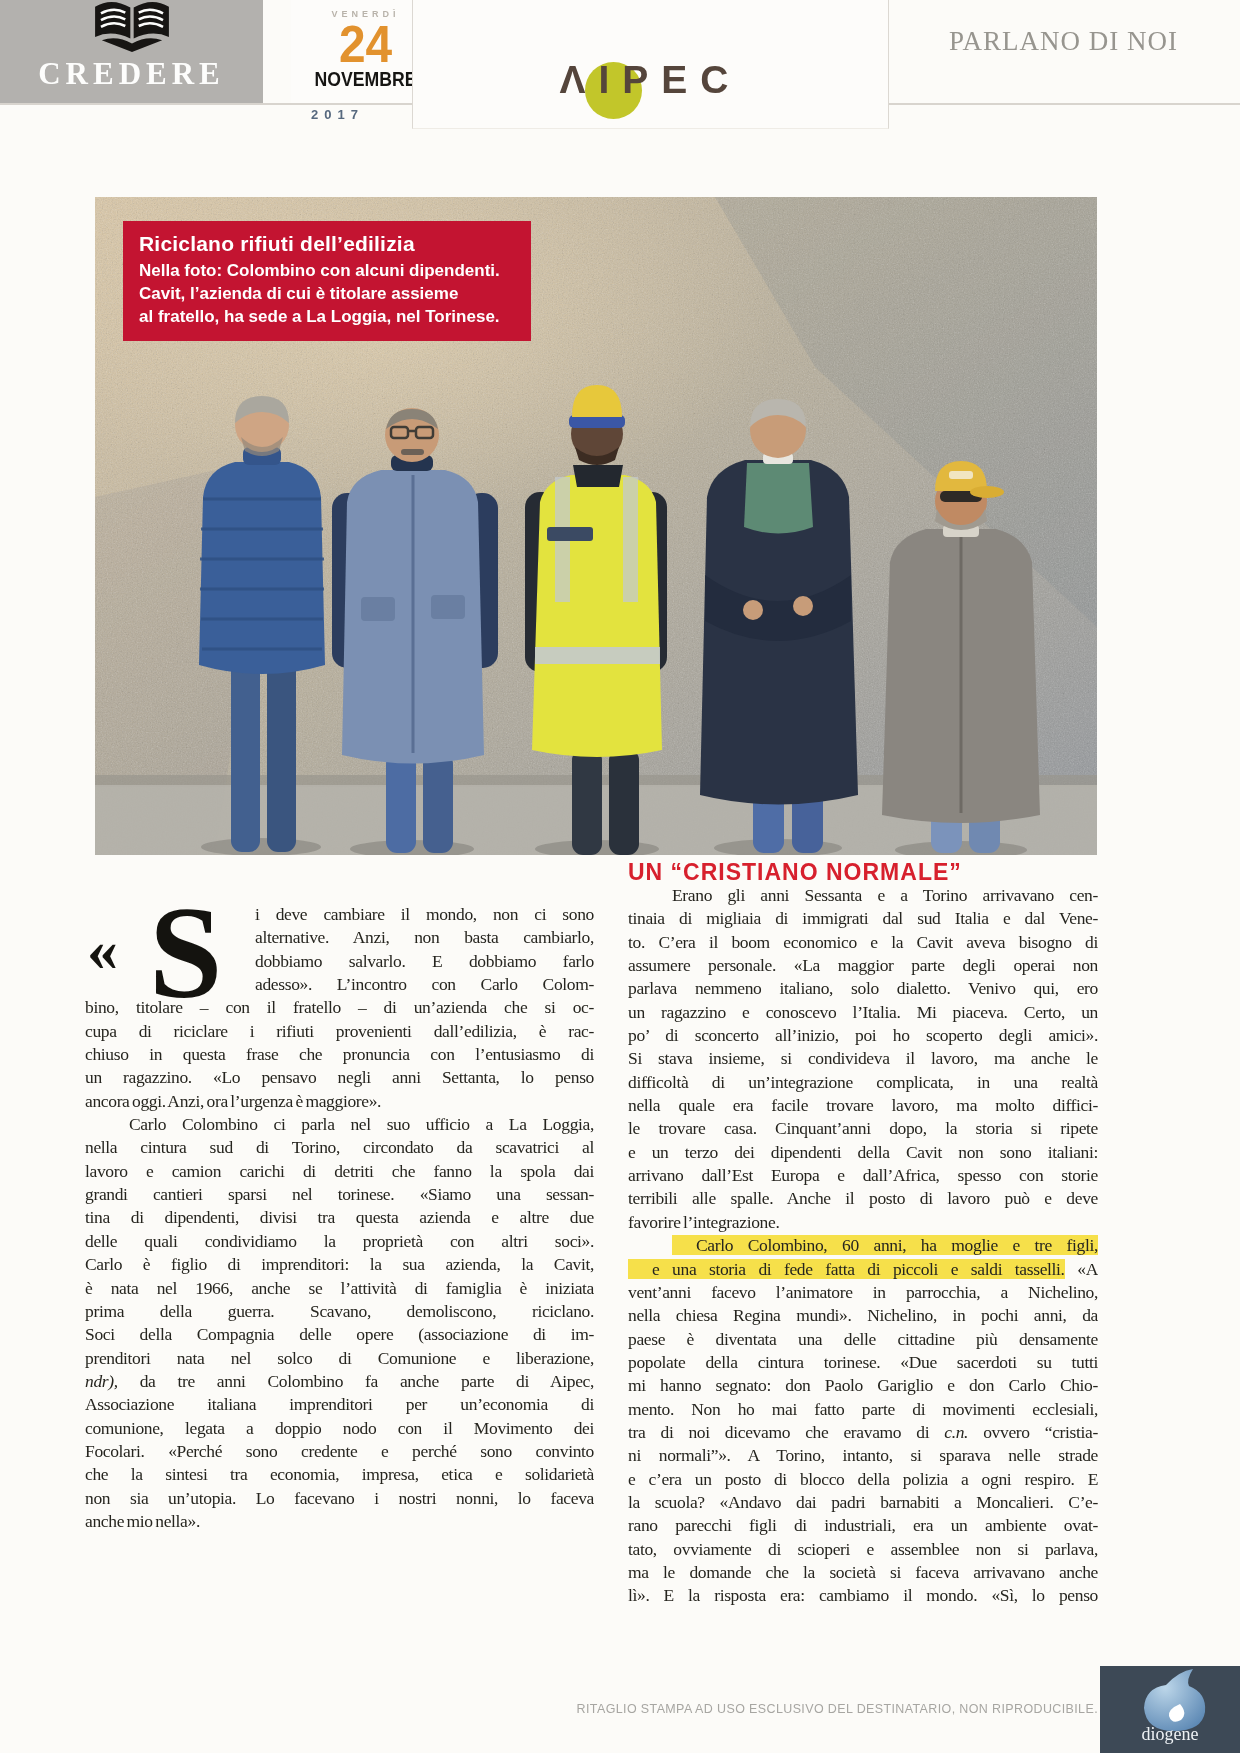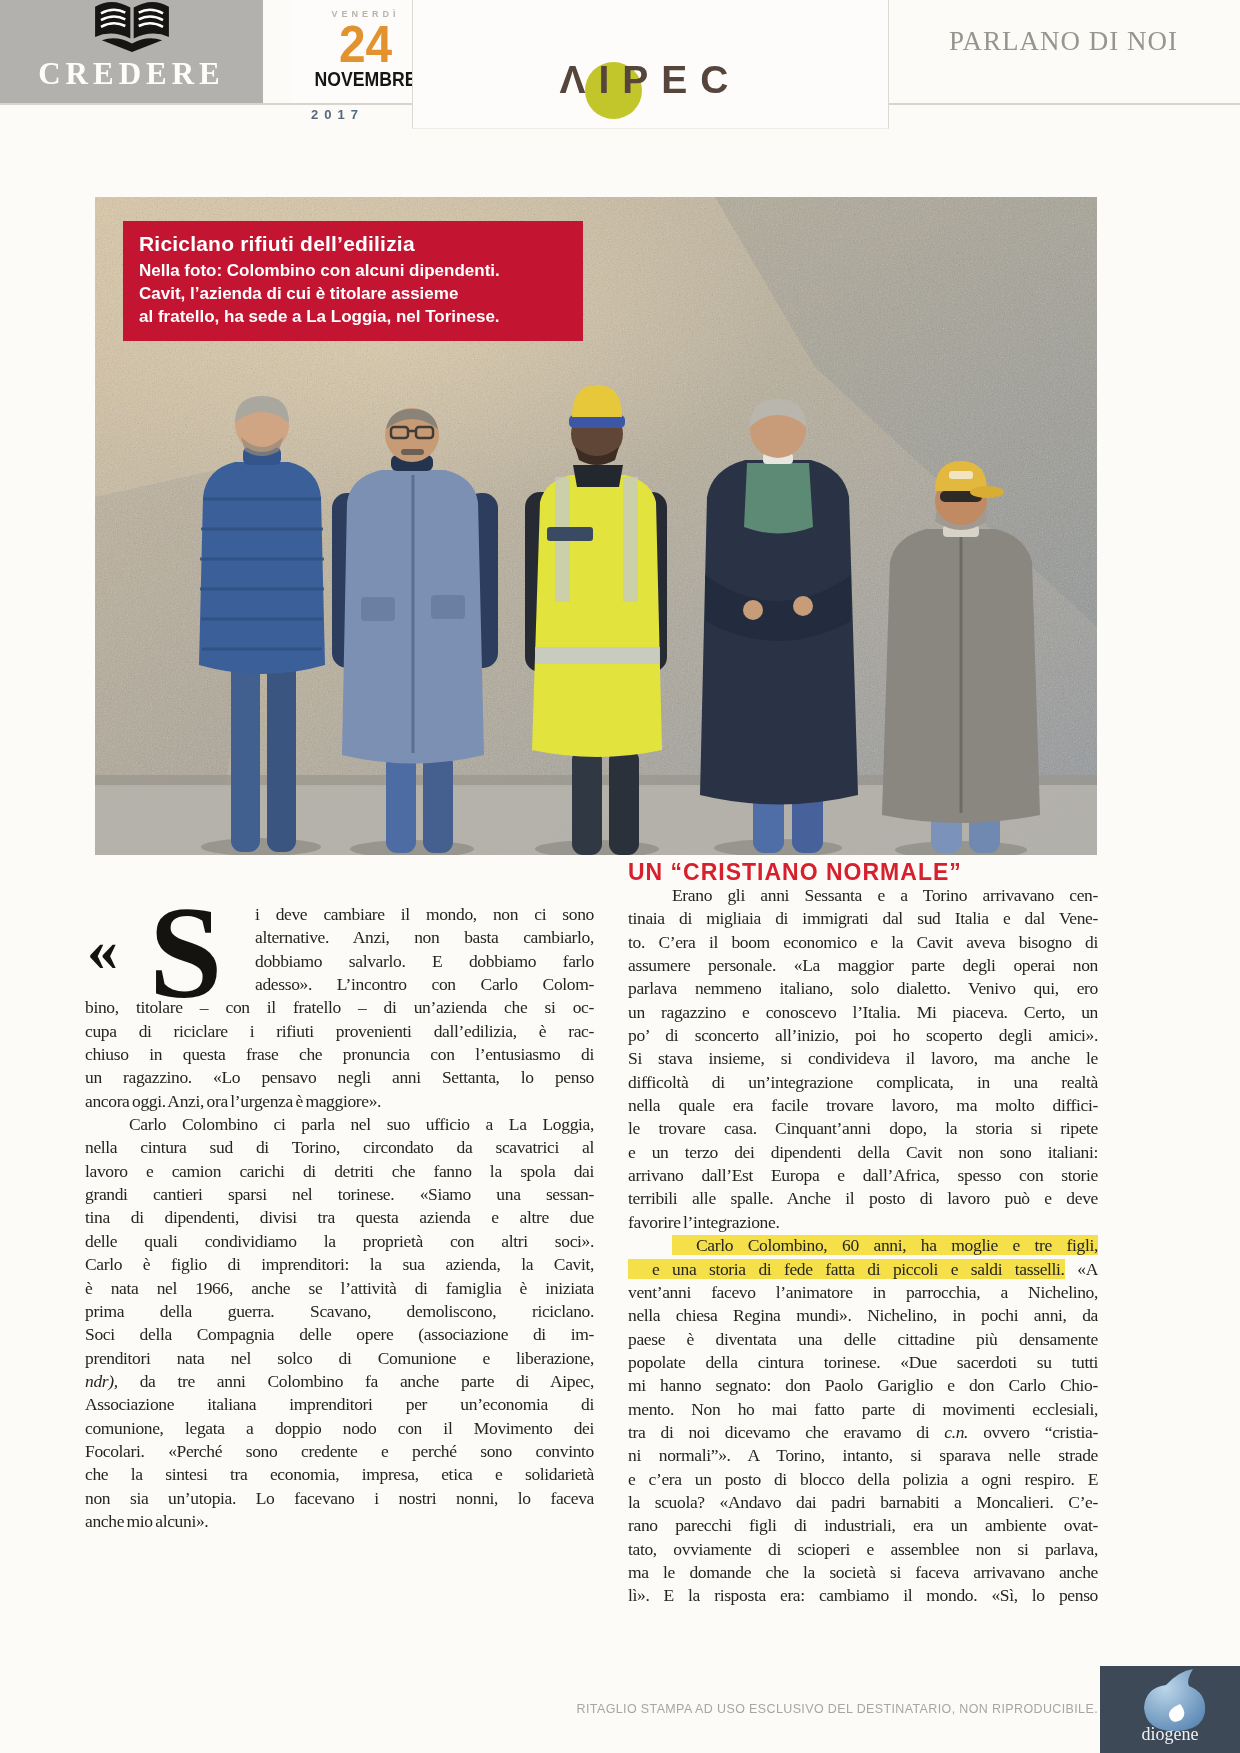--- a/index.html
+++ b/index.html
@@ -23,21 +23,21 @@
     border-left:1px solid #dcd8d2;border-right:1px solid #dcd8d2;border-bottom:1px solid #efece6;z-index:2;}
   .aipec-dot{position:absolute;left:172px;top:62px;width:57px;height:57px;border-radius:50%;background:#c2c62a;}
   .aipec-text{position:absolute;left:0;top:20px;width:100%;text-align:center;
     font-size:39px;font-weight:bold;letter-spacing:13px;color:#55453b;z-index:2;margin-top:38px;}
   .section-title{position:absolute;left:887px;top:0;width:353px;height:82px;display:flex;align-items:center;justify-content:center;
     font-family:"Liberation Serif",serif;font-size:27px;color:#97958f;letter-spacing:1px;}
 
   
   .photo{position:absolute;left:95px;top:197px;width:1002px;height:658px;overflow:hidden;background:#b8ad98;}
   .photo svg{display:block;}
-  .caption{position:absolute;left:123px;top:221px;width:460px;background:#c31431;color:#fff;
+  .caption{position:absolute;left:123px;top:221px;width:408px;background:#c31431;color:#fff;
     padding:11px 16px 13px 16px;box-sizing:border-box;z-index:3;}
   .caption-title{font-size:21px;font-weight:bold;letter-spacing:.2px;margin-bottom:3px;}
   .caption-line{font-size:17px;font-weight:bold;line-height:23px;}
 
   
   .subhead{position:absolute;left:628px;top:859px;width:470px;
     font-size:23px;font-weight:bold;color:#d7202d;letter-spacing:1px;}
   .col{position:absolute;font-family:"Liberation Serif",serif;color:#26251f;}
   .col-left{left:85px;top:903px;width:509px;}
   .col-right{left:628px;top:884px;width:470px;}
@@ -237,21 +237,21 @@
       <div class="line"><span>è nata nel 1966, anche se l’attività di famiglia è iniziata</span></div>
       <div class="line"><span>prima della guerra. Scavano, demoliscono, riciclano.</span></div>
       <div class="line"><span>Soci della Compagnia delle opere (associazione di im-</span></div>
       <div class="line"><span>prenditori nata nel solco di Comunione e liberazione,</span></div>
       <div class="line"><span class="it">ndr),</span><span> da tre anni Colombino fa anche parte di Aipec,</span></div>
       <div class="line"><span>Associazione italiana imprenditori per un’economia di</span></div>
       <div class="line"><span>comunione, legata a doppio nodo con il Movimento dei</span></div>
       <div class="line"><span>Focolari. «Perché sono credente e perché sono convinto</span></div>
       <div class="line"><span>che la sintesi tra economia, impresa, etica e solidarietà</span></div>
       <div class="line"><span>non sia un’utopia. Lo facevano i nostri nonni, lo faceva</span></div>
-      <div class="line end"><span>anche mio alcuni».</span></div>
+      <div class="line end"><span>anche mio nella».</span></div>
     </div>
   <div class="col col-right">
       <div class="line ind"><span>Erano gli anni Sessanta e a Torino arrivavano cen-</span></div>
       <div class="line"><span>tinaia di migliaia di immigrati dal sud Italia e dal Vene-</span></div>
       <div class="line"><span>to. C’era il boom economico e la Cavit aveva bisogno di</span></div>
       <div class="line"><span>assumere personale. «La maggior parte degli operai non</span></div>
       <div class="line"><span>parlava nemmeno italiano, solo dialetto. Venivo qui, ero</span></div>
       <div class="line"><span>un ragazzino e conoscevo l’Italia. Mi piaceva. Certo, un</span></div>
       <div class="line"><span>po’ di sconcerto all’inizio, poi ho scoperto degli amici».</span></div>
       <div class="line"><span>Si stava insieme, si condivideva il lavoro, ma anche le</span></div>

